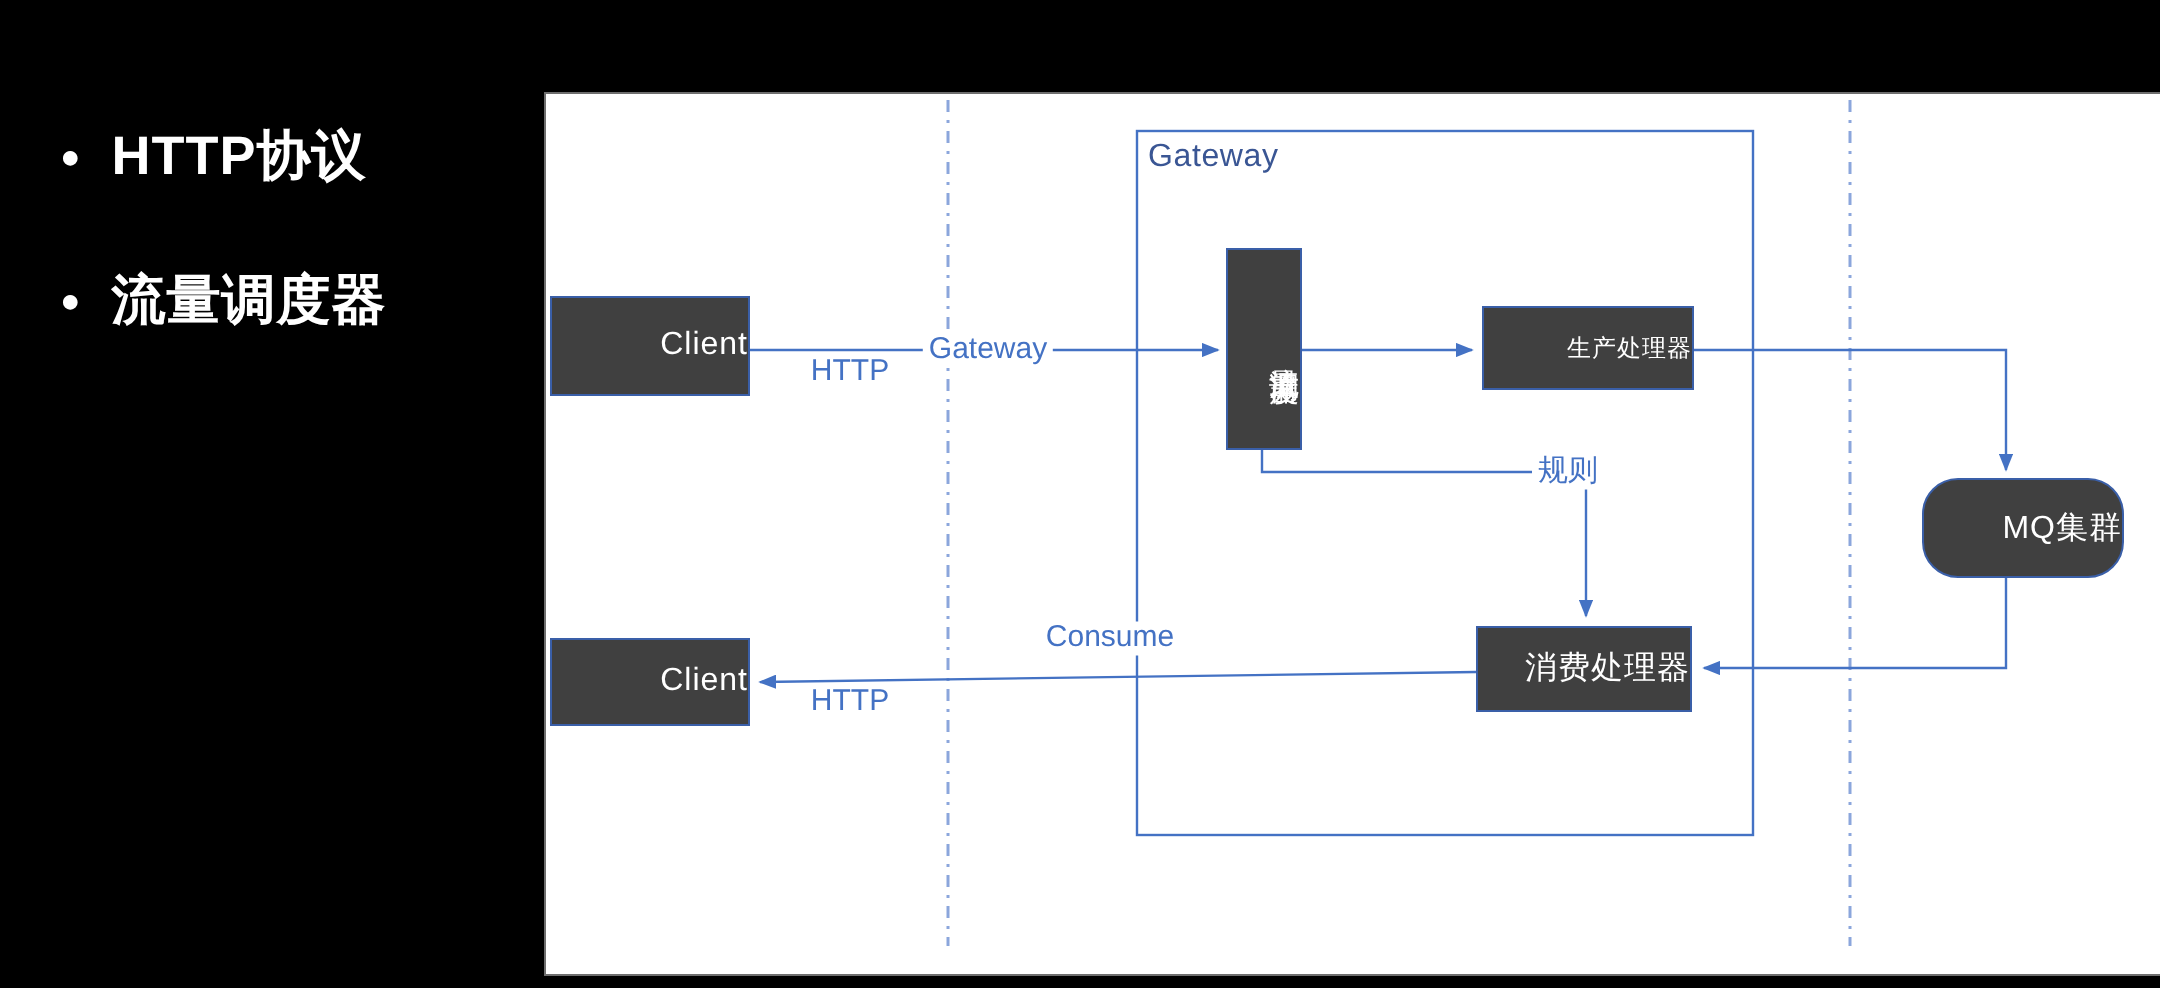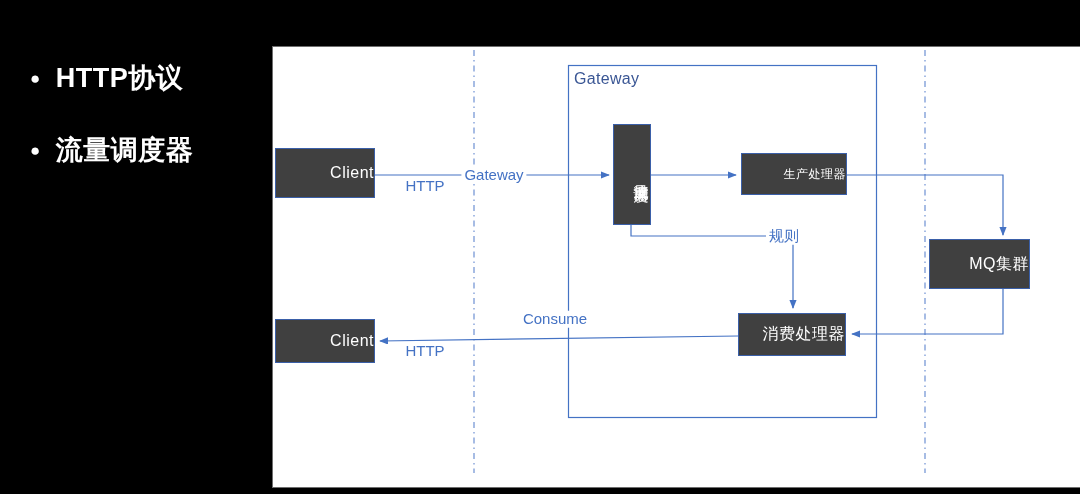--- a/index.html
+++ b/index.html
@@ -37,21 +37,21 @@
     color: #ffffff;
     display: flex; align-items: center; justify-content: flex-end;
     font-size: 16px; letter-spacing: 0.5px;
   }
   .node.client-top      { left: 2px;   top: 101px; width: 100px; height: 50px; }
   .node.client-bottom   { left: 2px;   top: 272px; width: 100px; height: 44px; }
   .node.scheduler       { left: 340px; top: 77px;  width: 38px;  height: 101px; font-size: 15px; }
   .node.scheduler .vtext{ writing-mode: vertical-rl; letter-spacing: 1px; }
   .node.producer        { left: 468px; top: 106px; width: 106px; height: 42px; font-size: 12px; }
   .node.consumer        { left: 465px; top: 266px; width: 108px; height: 43px; font-size: 16px; }
-  .node.mq              { left: 656px; top: 192px; width: 101px; height: 50px; font-size: 16px; }
+  .node.mq              { left: 688px; top: 192px; width: 101px; height: 50px; font-size: 16px; border-radius: 18px; }
 
   
   .gateway-label {
     position: absolute; left: 301px; top: 23px;
     color: #3A5694; font-size: 16px; letter-spacing: 0.3px;
   }
 
   
   .edge-label {
     position: absolute; transform: translate(-50%, -50%);

